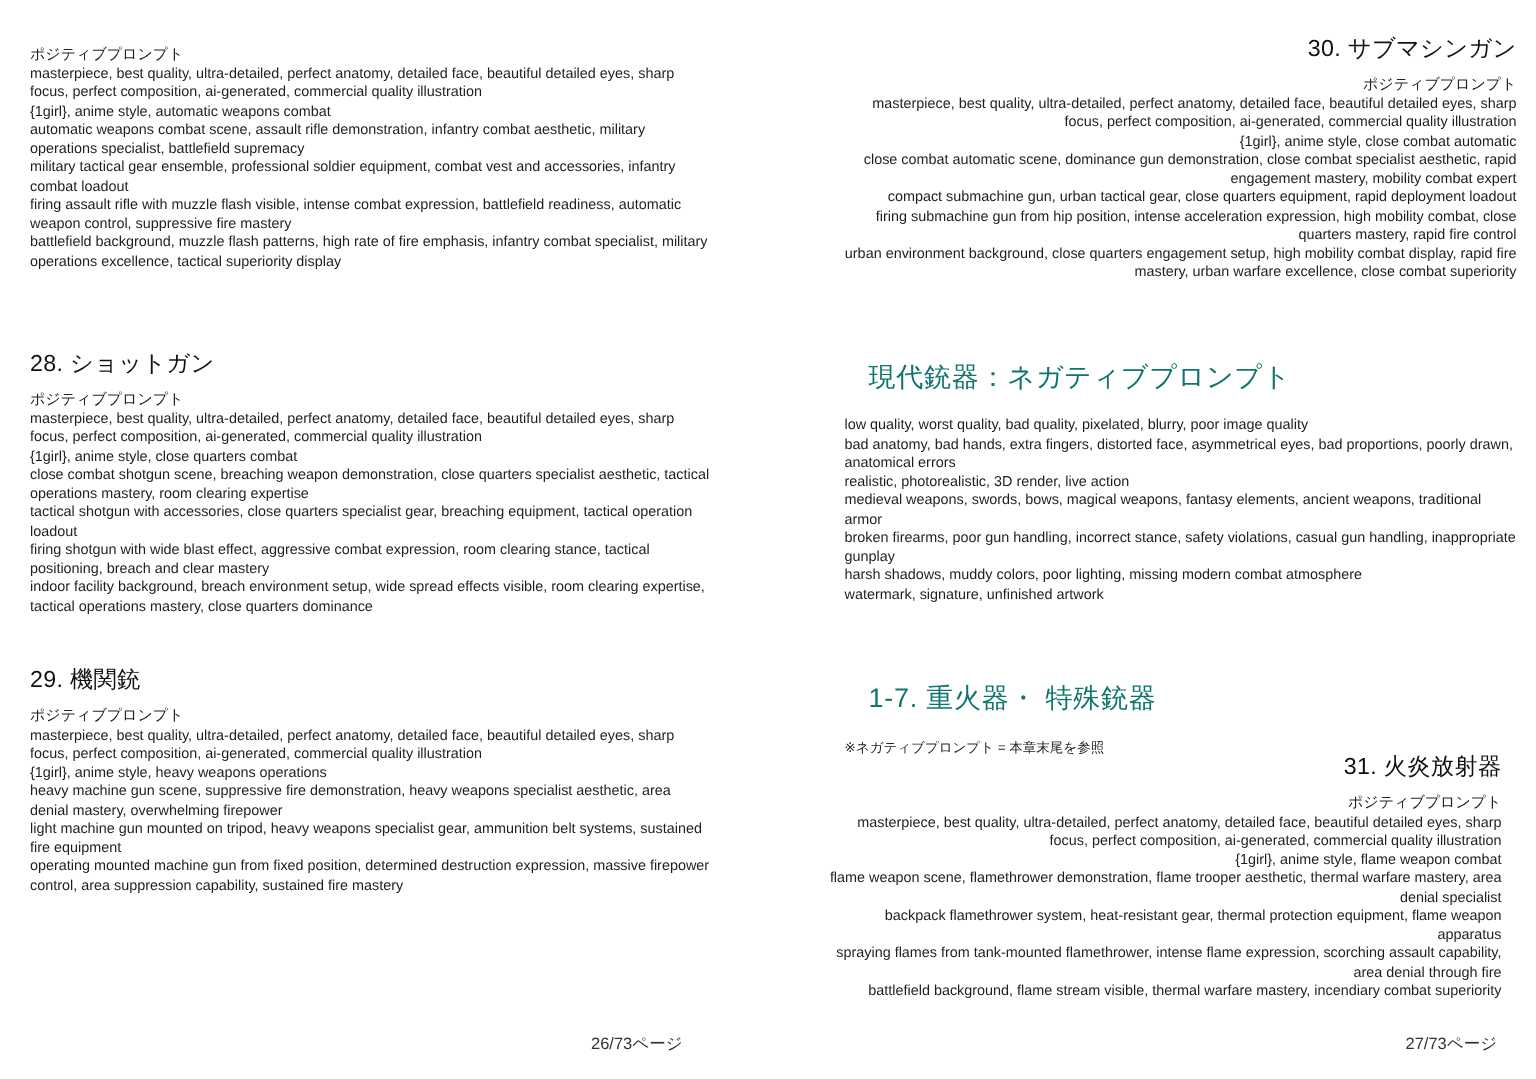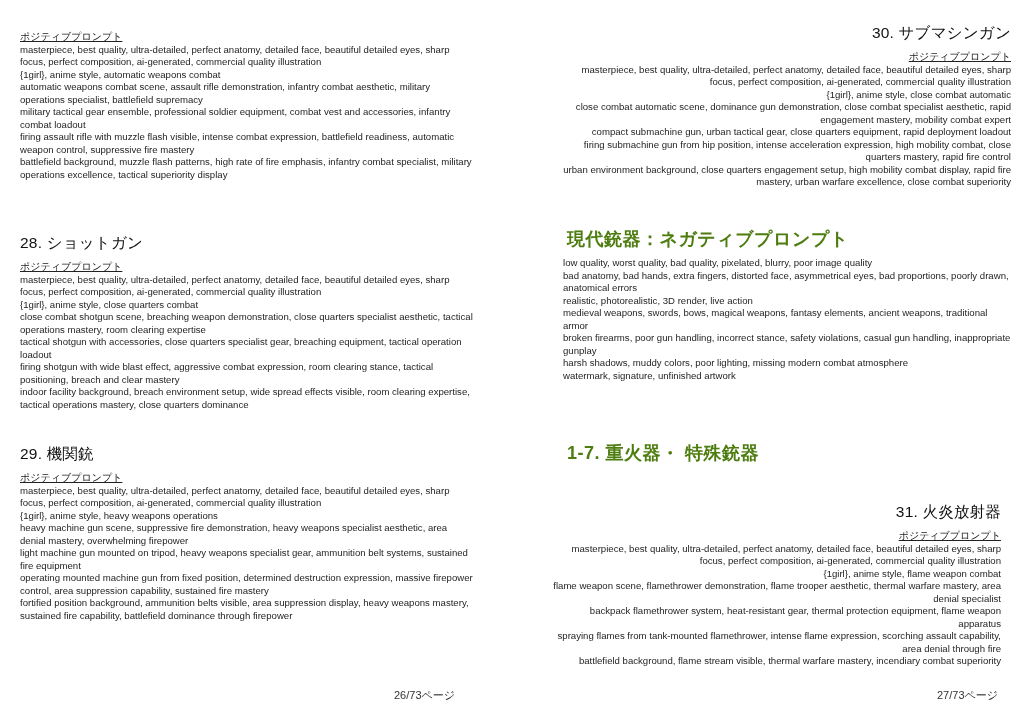--- a/index.html
+++ b/index.html
@@ -10,25 +10,25 @@
   }
   .page { position: absolute; top: 0; height: 719px; }
   .page-left { left: 0; width: 512px; }
   .page-right { left: 512px; width: 512px; }
   .section { position: absolute; }
   .h2 {
     font-size: 15.5px; line-height: 20px; margin: 0; font-weight: normal;
     color: #111; letter-spacing: 0.2px;
   }
   .h1 {
-    font-size: 18px; line-height: 22px; margin: 4px; font-weight: bold;
-    color: #4d7c0f; letter-spacing: 0.5px;
+    font-size: 18px; line-height: 22px; margin: 16px; font-weight: normal;
+    color: #0f766e; letter-spacing: 0.5px;
   }
   .label {
-    font-size: 10px; line-height: 12.5px; margin-top: 8px; color: #222; text-decoration: underline;
+    font-size: 10px; line-height: 12.5px; margin-top: 8px; color: #222;
   }
   .note {
     font-size: 9px; line-height: 12px; margin-top: 9px; color: #222;
   }
   .lines { margin: 0; padding: 0; list-style: none; }
   .lines li {
     font-size: 9.6px; line-height: 12.5px; color: #1e1e1e; white-space: normal;
   }
   .page-num {
     position: absolute; top: 688px; font-size: 11px; color: #333;
@@ -66,21 +66,20 @@
 
   <div class="section" style="left:20px; top:444px; width:455px;">
     <h2 class="h2">29. 機関銃</h2>
     <div class="label">ポジティブプロンプト</div>
     <ul class="lines">
       <li>masterpiece, best quality, ultra-detailed, perfect anatomy, detailed face, beautiful detailed eyes, sharp focus, perfect composition, ai-generated, commercial quality illustration</li>
       <li>{1girl}, anime style, heavy weapons operations</li>
       <li>heavy machine gun scene, suppressive fire demonstration, heavy weapons specialist aesthetic, area denial mastery, overwhelming firepower</li>
       <li>light machine gun mounted on tripod, heavy weapons specialist gear, ammunition belt systems, sustained fire equipment</li>
       <li>operating mounted machine gun from fixed position, determined destruction expression, massive firepower control, area suppression capability, sustained fire mastery</li>
-      <li>fortified position background, ammunition belts visible, area suppression display, heavy weapons mastery, sustained fire capability, battlefield dominance through firepower</li>
     </ul>
   </div>
 
   <div class="page-num" style="left:394px;text-align:right;">26/73ページ</div>
 </div>
 
 <div class="page page-right">
 
   <div class="section" style="left:51px; top:23px; width:448px;text-align:right;">
     <h2 class="h2">30. サブマシンガン</h2>
@@ -103,20 +102,21 @@
       <li>realistic, photorealistic, 3D render, live action</li>
       <li>medieval weapons, swords, bows, magical weapons, fantasy elements, ancient weapons, traditional armor</li>
       <li>broken firearms, poor gun handling, incorrect stance, safety violations, casual gun handling, inappropriate gunplay</li>
       <li>harsh shadows, muddy colors, poor lighting, missing modern combat atmosphere</li>
       <li>watermark, signature, unfinished artwork</li>
     </ul>
   </div>
 
   <div class="section" style="left:51px; top:438px; width:448px;">
     <h1 class="h1">1-7. 重火器・ 特殊銃器</h1>
+    <div class="note">※ネガティブプロンプト = 本章末尾を参照</div>
   </div>
 
   <div class="section" style="left:41px; top:502px; width:448px;text-align:right;">
     <h2 class="h2">31. 火炎放射器</h2>
     <div class="label">ポジティブプロンプト</div>
     <ul class="lines">
       <li>masterpiece, best quality, ultra-detailed, perfect anatomy, detailed face, beautiful detailed eyes, sharp focus, perfect composition, ai-generated, commercial quality illustration</li>
       <li>{1girl}, anime style, flame weapon combat</li>
       <li>flame weapon scene, flamethrower demonstration, flame trooper aesthetic, thermal warfare mastery, area denial specialist</li>
       <li>backpack flamethrower system, heat-resistant gear, thermal protection equipment, flame weapon apparatus</li>

